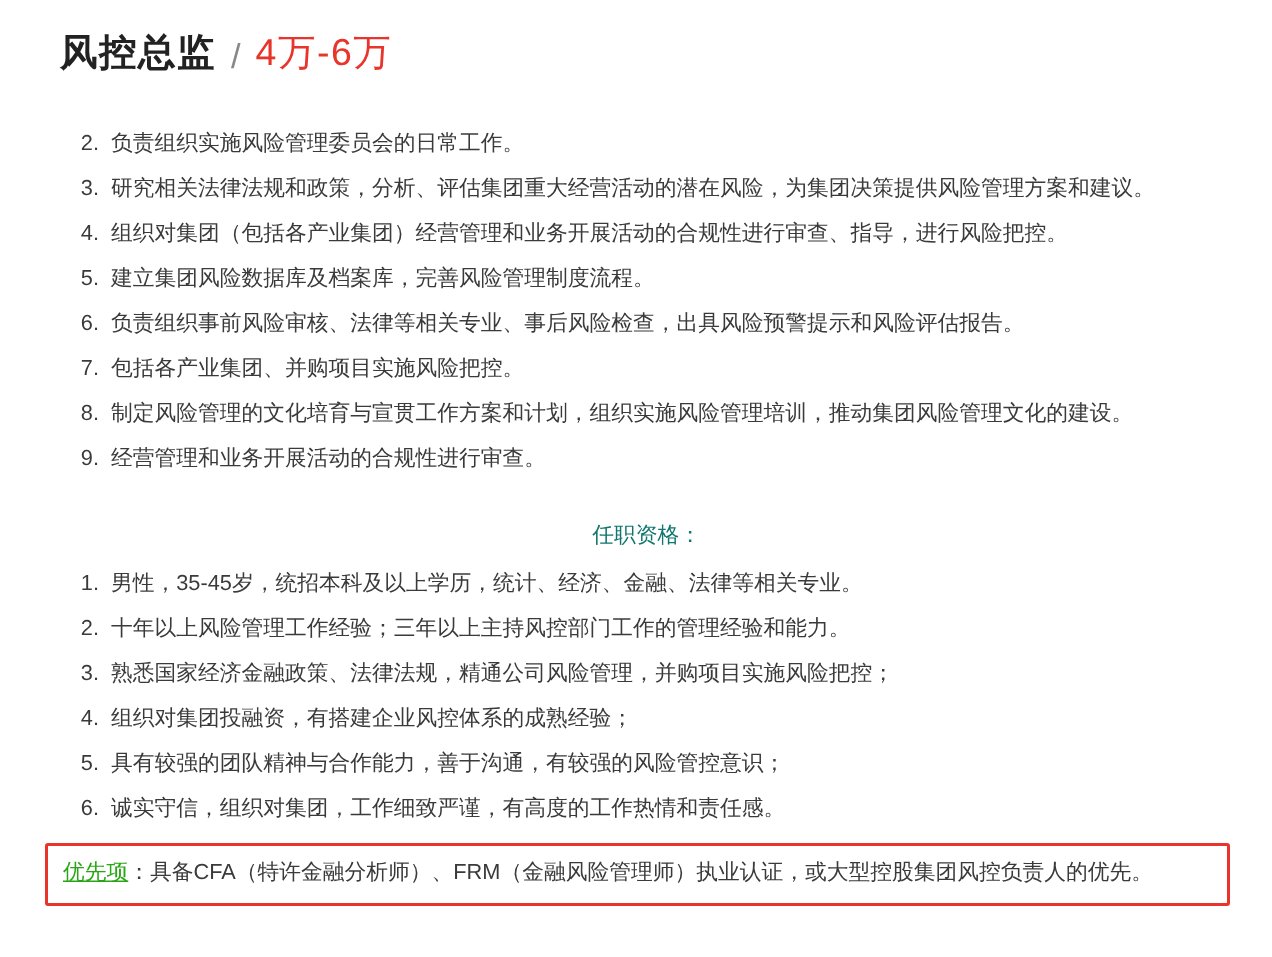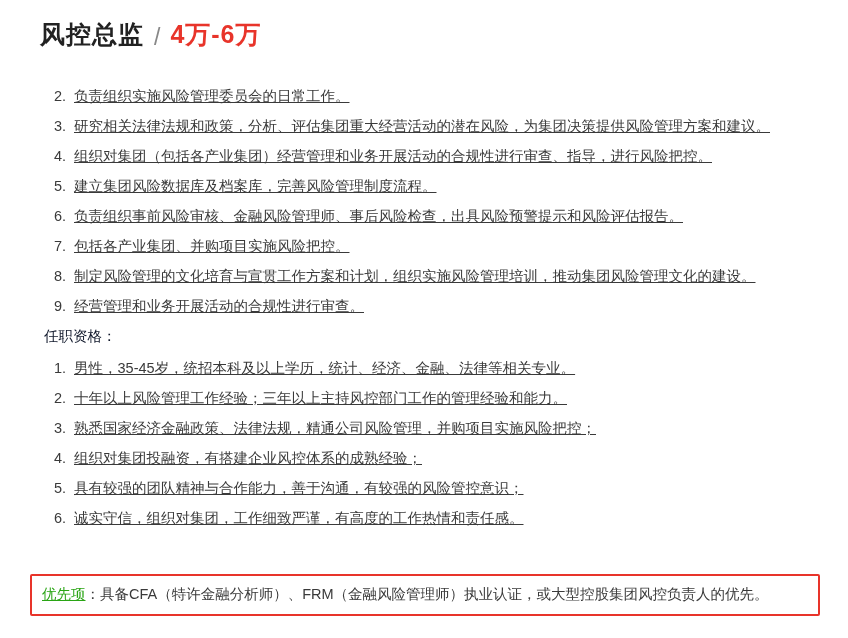--- a/index.html
+++ b/index.html
@@ -32,21 +32,21 @@
     color: #222222;
     letter-spacing: 1px;
   }
   .slash {
     font-size: 23px;
     color: #888888;
     font-weight: normal;
   }
   .salary {
     font-size: 25px;
-    font-weight: bold;
+    font-weight: normal;
     color: #e8342a;
     letter-spacing: 1px;
   }
   .content {
     padding: 30px 30px 0 40px;
   }
   ol.duty-list, ol.qual-list {
     list-style: none;
     margin: 0;
     padding: 0;
@@ -62,41 +62,40 @@
     display: inline-block;
     width: 26px;
     text-align: right;
     margin-right: 8px;
     flex: 0 0 auto;
     font-size: 14.5px;
     color: #3a3a3a;
   }
   .txt {
     flex: 1 1 auto;
-    text-decoration: underline;
   }
   .section-title {
     font-size: 14.5px;
     line-height: 30px;
-    color: #0f172a;
-    margin-top: 0;
+    color: #0f766e;
+    margin-top: 21px;
     margin-bottom: 2px;
     padding-left: 4px;
+    text-align: center;
   }
   .highlight-box {
     position: absolute;
     left: 30px;
     top: 562px;
     width: 790px;
     box-sizing: border-box;
     border: 2px solid #e8342a;
     border-radius: 2px;
     padding: 6px 10px 8px 10px;
     background: #ffffff;
-    margin-top: 12px;
   }
   .highlight-line {
     font-size: 14.5px;
     line-height: 24px;
     color: #3a3a3a;
   }
   .pref-label {
     color: #2aa515;
     text-decoration: underline;
   }
@@ -129,21 +128,21 @@
       <li>
         <span class="num">4.</span>
         <span class="txt">组织对集团（包括各产业集团）经营管理和业务开展活动的合规性进行审查、指导，进行风险把控。</span>
       </li>
       <li>
         <span class="num">5.</span>
         <span class="txt">建立集团风险数据库及档案库，完善风险管理制度流程。</span>
       </li>
       <li>
         <span class="num">6.</span>
-        <span class="txt">负责组织事前风险审核、金融风险管理师、事后风险检查，出具风险预警提示和风险评估报告。</span>
+        <span class="txt">负责组织事前风险审核、法律等相关专业、事后风险检查，出具风险预警提示和风险评估报告。</span>
       </li>
       <li>
         <span class="num">7.</span>
         <span class="txt">包括各产业集团、并购项目实施风险把控。</span>
       </li>
       <li>
         <span class="num">8.</span>
         <span class="txt">制定风险管理的文化培育与宣贯工作方案和计划，组织实施风险管理培训，推动集团风险管理文化的建设。</span>
       </li>
       <li>

